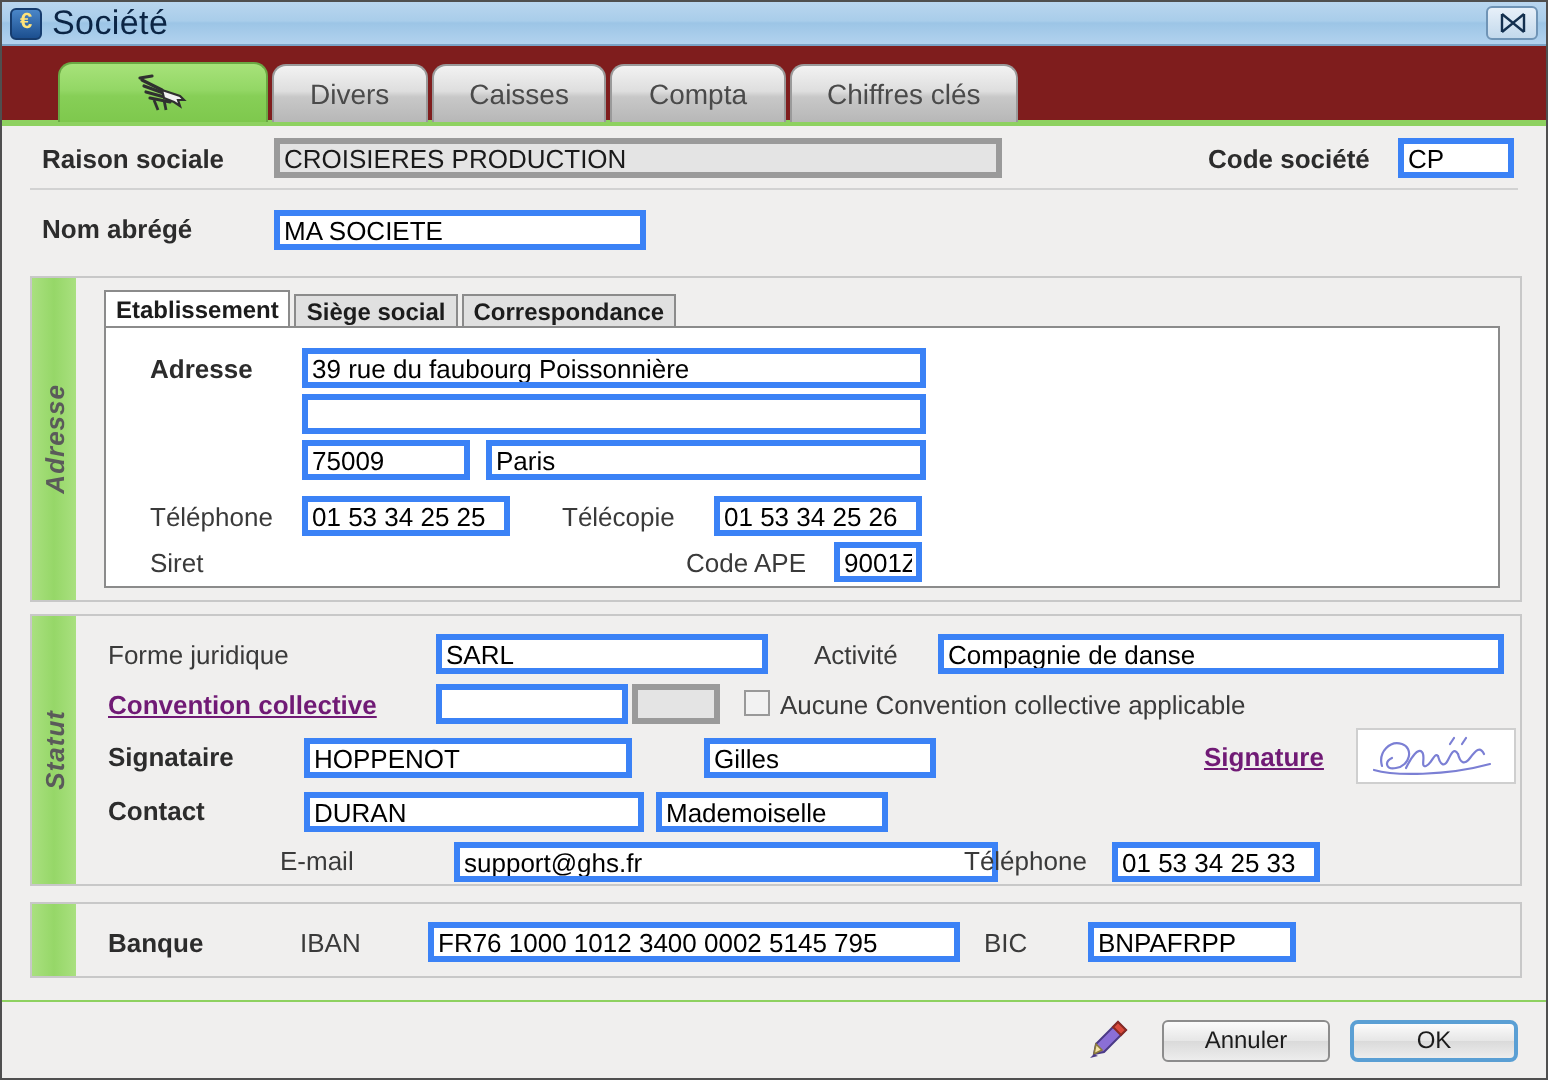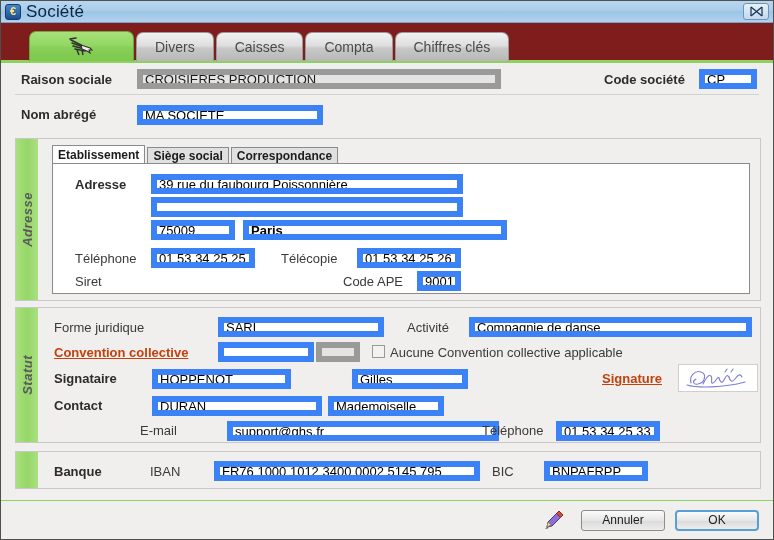--- a/index.html
+++ b/index.html
@@ -127,21 +127,21 @@
   }
   .lbl {
     font-size: 13px;
     color: #3a3a3a;
   }
   input.fld {
     font-family: "Liberation Sans", sans-serif;
     font-size: 13px;
     color: #000;
     background: #ffffff;
-    border: 6px solid #3b82f6;
+    border: 3px solid #3b82f6;
     box-sizing: border-box;
     height: 20px;
     padding: 0 2px;
     outline: none;
   }
   input.fld.disabled {
     background: #e4e4e4;
     border-color: #9a9a9a;
     color: #1a1a1a;
   }
@@ -212,21 +212,21 @@
     height: 13px;
     box-sizing: border-box;
     border: 1px solid #999;
     background: #f2f2f2;
     display: inline-block;
     vertical-align: middle;
   }
   .link-label {
     font-weight: bold;
     font-size: 13px;
-    color: #c2410c;
+    color: #701a75;
     text-decoration: underline;
   }
 
   .sig-box {
     border: 1px solid #cfcfcf;
     background: #ffffff;
     box-sizing: border-box;
     display: flex;
     align-items: center;
     justify-content: center;
@@ -348,21 +348,21 @@
         <span>Correspondance</span>
       </div>
     </div>
 
     <div class="inner-body abs" style="left:36px;top:24px;width:698px;height:131px;">
       <div class="abs lbl-bold" style="left:22px;top:13px;">Adresse</div>
 
       <input class="fld" style="position: absolute; left: 98px; top: 10px; width: 312px;" value="39 rue du faubourg Poissonnière">
       <input class="fld" style="position: absolute; left: 98px; top: 33px; width: 312px;" value="">
       <input class="fld" style="position: absolute; left: 98px; top: 56px; width: 84px;" value="75009">
-      <input class="fld" style="position: absolute; left: 190px; top: 56px; width: 264px; font-weight: bold;" value="Paris">
+      <input class="fld" style="position: absolute; left: 190px; top: 56px; width: 220px;" value="Paris">
 
       <div class="abs lbl" style="left:22px;top:87px;">Téléphone</div>
       <input class="fld" style="position: absolute; left: 98px; top: 84px; width: 104px;" value="01 53 34 25 25">
       <div class="abs lbl" style="left:228px;top:87px;">Télécopie</div>
       <input class="fld" style="position: absolute; left: 304px; top: 84px; width: 104px;" value="01 53 34 25 26">
 
       <div class="abs lbl" style="left:22px;top:110px;">Siret</div>
       <input class="fld" style="position: absolute; left: 98px; top: 107px; width: 140px; margin-top: 48px;" value="327 920 955 00041">
       <div class="abs lbl" style="left:290px;top:110px;">Code APE</div>
       <input class="fld" style="position: absolute; left: 364px; top: 107px; width: 44px;" value="9001Z">
@@ -379,21 +379,21 @@
     <div class="abs lbl" style="left:391px;top:12px;">Activité</div>
     <input class="fld" style="position: absolute; left: 453px; top: 9px; width: 283px;" value="Compagnie de danse">
 
     <div class="abs link-label" style="left:38px;top:37px;">Convention collective</div>
     <input class="fld" style="position: absolute; left: 202px; top: 34px; width: 96px;" value="">
     <input class="fld disabled" style="position: absolute; left: 300px; top: 34px; width: 44px;" readonly="" value="">
     <span class="abs chk" style="left:356px;top:37px;"></span>
     <div class="abs lbl" style="left:374px;top:37px;">Aucune Convention collective applicable</div>
 
     <div class="abs lbl-bold" style="left:38px;top:63px;">Signataire</div>
-    <input class="fld" style="position: absolute; left: 136px; top: 61px; width: 139px;" value="HOPPENOT">
+    <input class="fld" style="position: absolute; left: 136px; top: 61px; width: 164px;" value="HOPPENOT">
     <input class="fld" style="position: absolute; left: 312px; top: 61px; width: 116px; margin-left: 24px;" value="Gilles">
 
     <div class="abs link-label" style="left:586px;top:63px;">Signature</div>
     <div class="sig-box abs" style="left:662px;top:56px;width:80px;height:28px;">
       <svg width="70" height="24" viewBox="0 0 70 24">
         <g fill="none" stroke="#7b7fd4" stroke-width="1.1" stroke-linecap="round">
           <path d="M8 17 C6 10, 12 4, 18 6 C24 8, 22 17, 15 18 C10 19, 9 15, 13 13"></path>
           <path d="M20 18 C23 12, 26 8, 28 10 C30 12, 27 18, 30 17 C33 16, 34 10, 36 12"></path>
           <path d="M36 12 C37 16, 39 18, 41 14 C43 10, 44 8, 46 11"></path>
           <path d="M46 11 C47 15, 49 17, 52 13 C55 9, 57 7, 59 11"></path>

